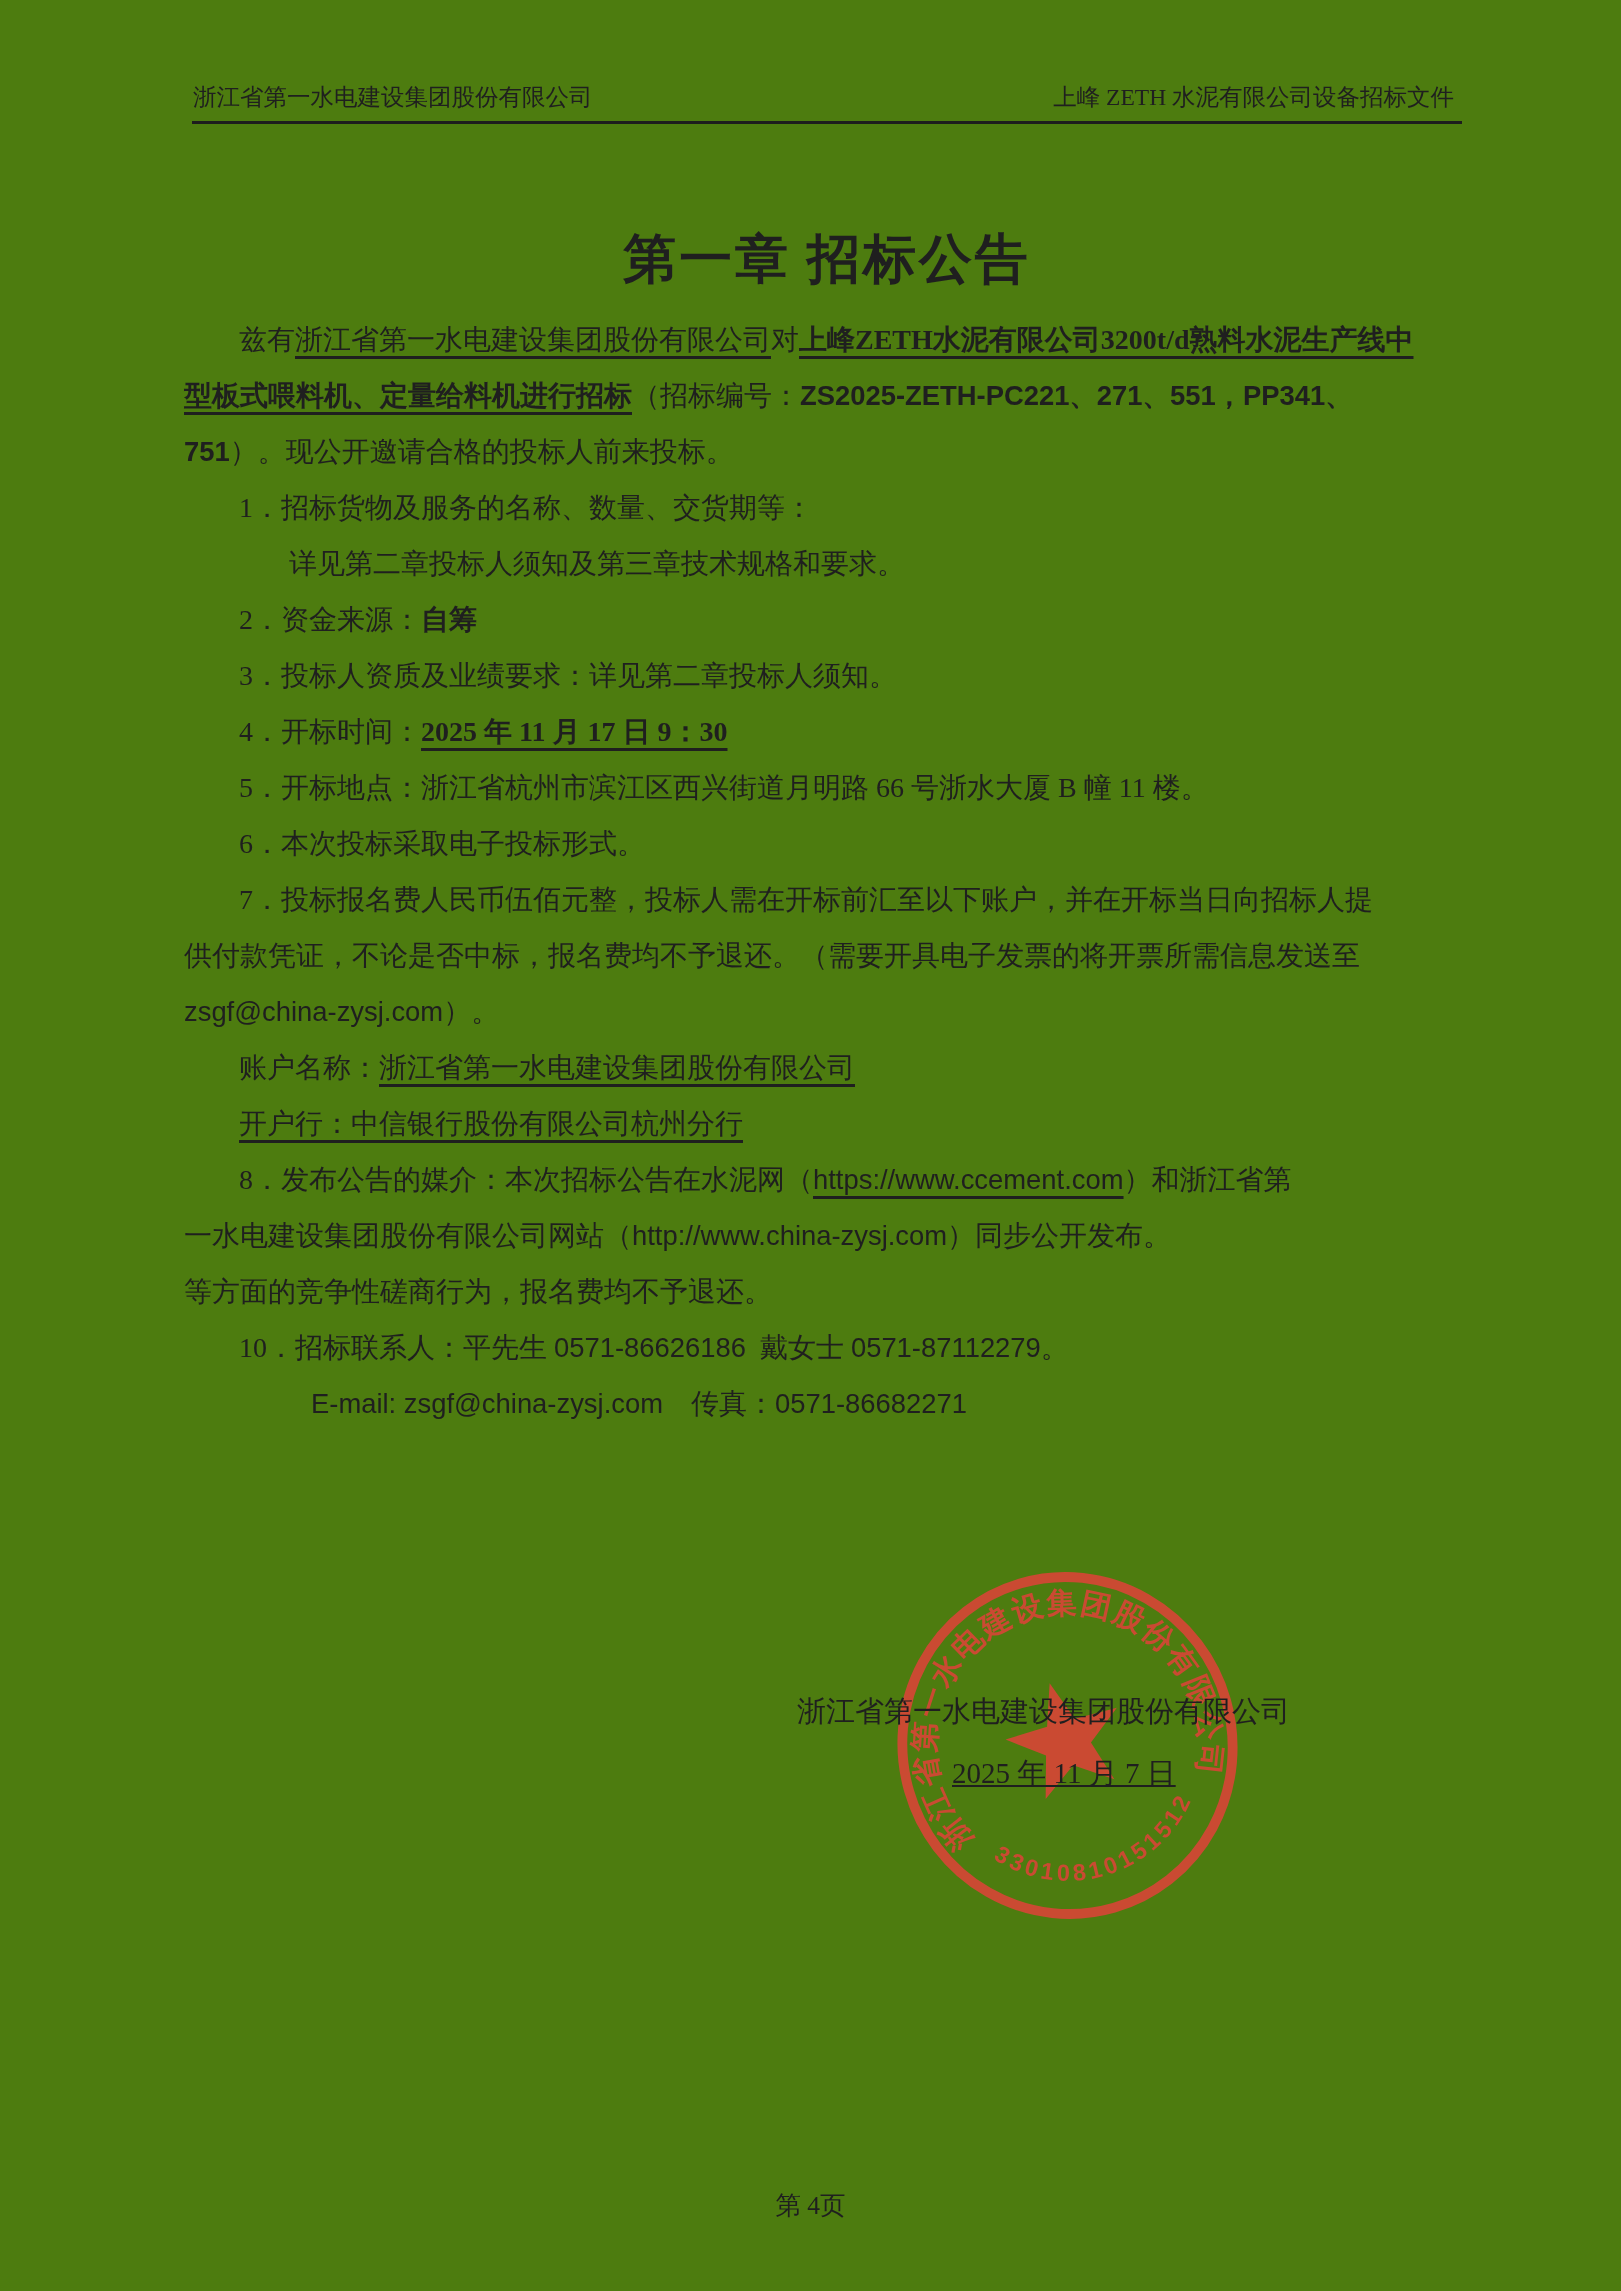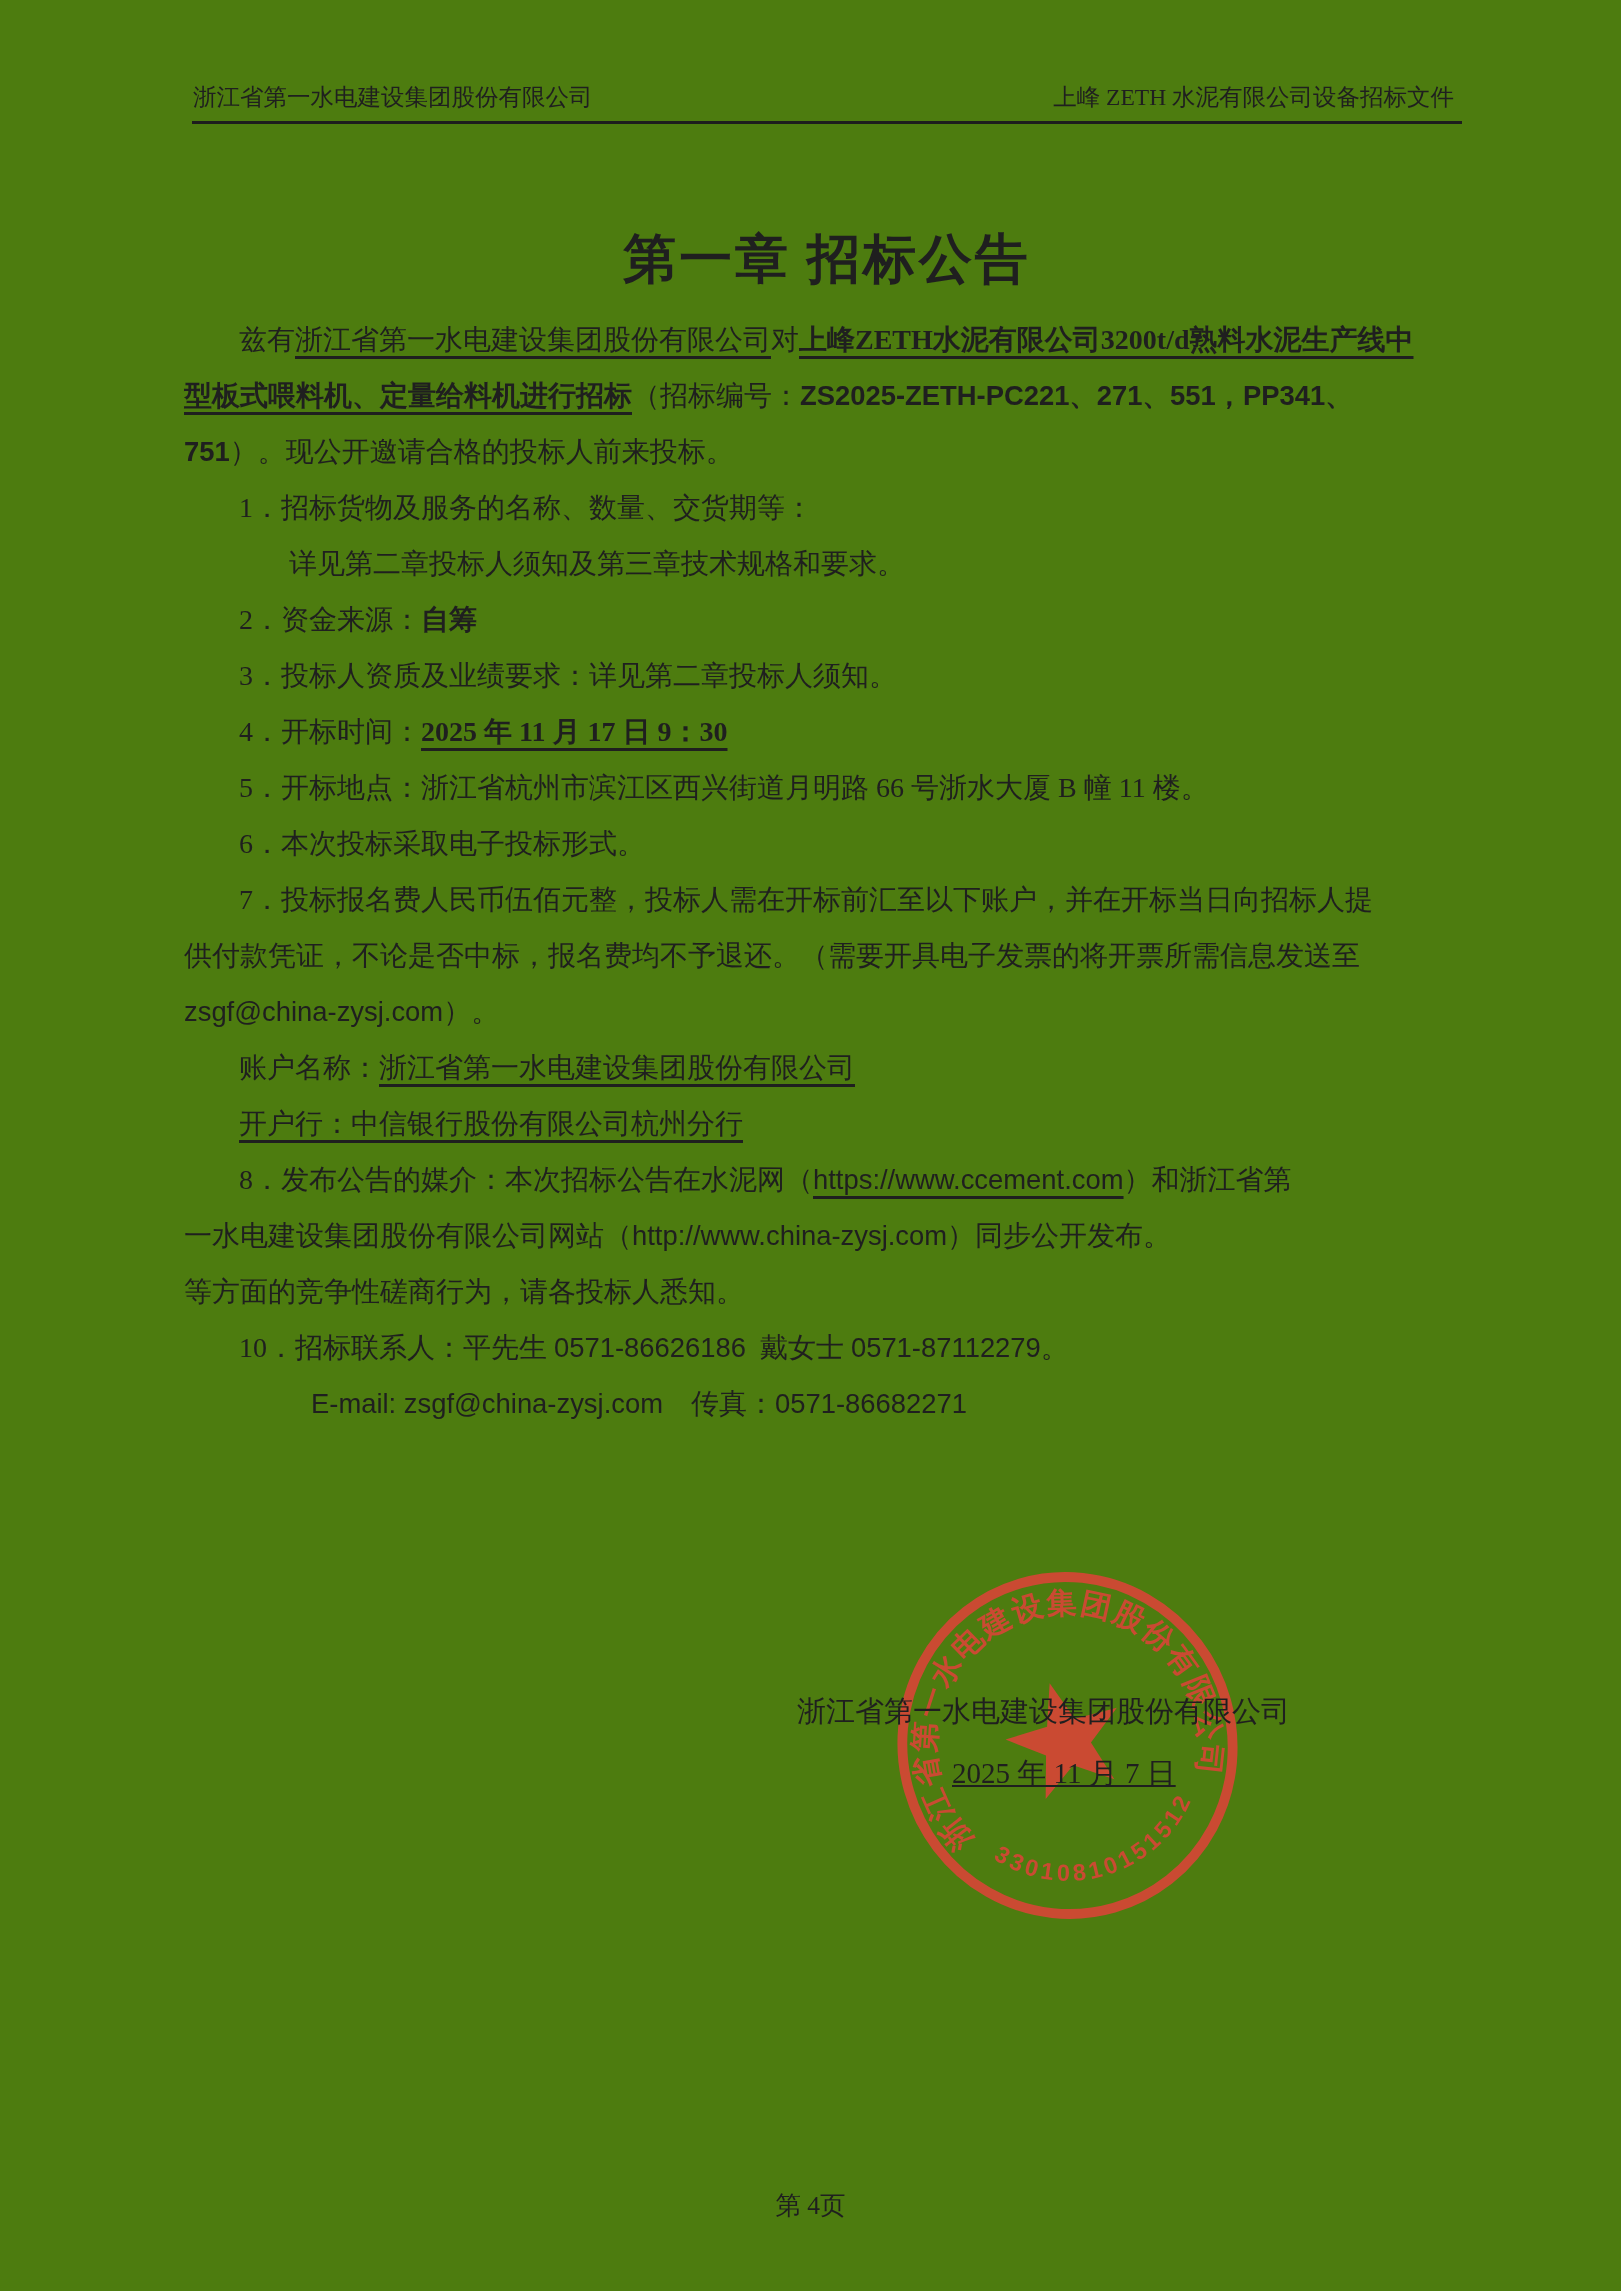--- a/index.html
+++ b/index.html
@@ -90,21 +90,21 @@
       <div class="line" style="padding-left: 55px;"><span class="seg">4．开标时间：</span><span class="seg b u">2025 年 11 月 17 日 9：30</span></div>
       <div class="line" style="padding-left: 55px;"><span class="seg">5．开标地点：浙江省杭州市滨江区西兴街道月明路 66 号浙水大厦 B 幢 11 楼。</span></div>
       <div class="line" style="padding-left: 55px;"><span class="seg">6．本次投标采取电子投标形式。</span></div>
       <div class="line" style="padding-left: 55px;"><span class="seg">7．投标报名费人民币伍佰元整，投标人需在开标前汇至以下账户，并在开标当日向招标人提</span></div>
       <div class="line"><span class="seg">供付款凭证，不论是否中标，报名费均不予退还。（需要开具电子发票的将开票所需信息发送至</span></div>
       <div class="line"><span class="seg sans">zsgf@china-zysj.com</span><span class="seg">）。</span></div>
       <div class="line" style="padding-left: 55px;"><span class="seg">账户名称：</span><span class="seg u">浙江省第一水电建设集团股份有限公司</span></div>
       <div class="line" style="padding-left: 55px;"><span class="seg u">开户行：中信银行股份有限公司杭州分行</span></div>
       <div class="line" style="padding-left: 55px;"><span class="seg">8．发布公告的媒介：本次招标公告在水泥网（</span><span class="seg u sans">https://www.ccement.com</span><span class="seg">）和浙江省第</span></div>
       <div class="line"><span class="seg">一水电建设集团股份有限公司网站（</span><span class="seg sans">http://www.china-zysj.com</span><span class="seg">）同步公开发布。</span></div>
-      <div class="line"><span class="seg">等方面的竞争性磋商行为，请各投标人悉知。</span></div>
+      <div class="line"><span class="seg">等方面的竞争性磋商行为，报名费均不予退还。</span></div>
       <div class="line" style="padding-left: 55px;"><span class="seg">10．招标联系人：平先生 </span><span class="seg sans">0571-86626186</span><span class="seg">  戴女士 </span><span class="seg sans">0571-87112279</span><span class="seg">。</span></div>
       <div class="line" style="padding-left: 127px;"><span class="seg sans">E-mail: zsgf@china-zysj.com</span><span class="seg">    传真：</span><span class="seg sans">0571-86682271</span></div>
     </div>
 
   <svg class="stamp" viewBox="0 0 372 372" aria-hidden="true">
     <g transform="rotate(-16 186 186)">
       <ellipse class="stamp-ring" cx="186" cy="186" rx="168" ry="172"></ellipse>
       <polygon class="stamp-star" points="186,120 200.7,161.8 245,162.8 209.8,189.7 222.4,232.2 186,207 149.6,232.2 162.2,189.7 127,162.8 171.3,161.8"></polygon>
       <path id="seal-ring-path" d="M 69.1 253.5 A 135 135 0 1 1 302.9 253.5" fill="none"></path>
       <text class="stamp-text">

